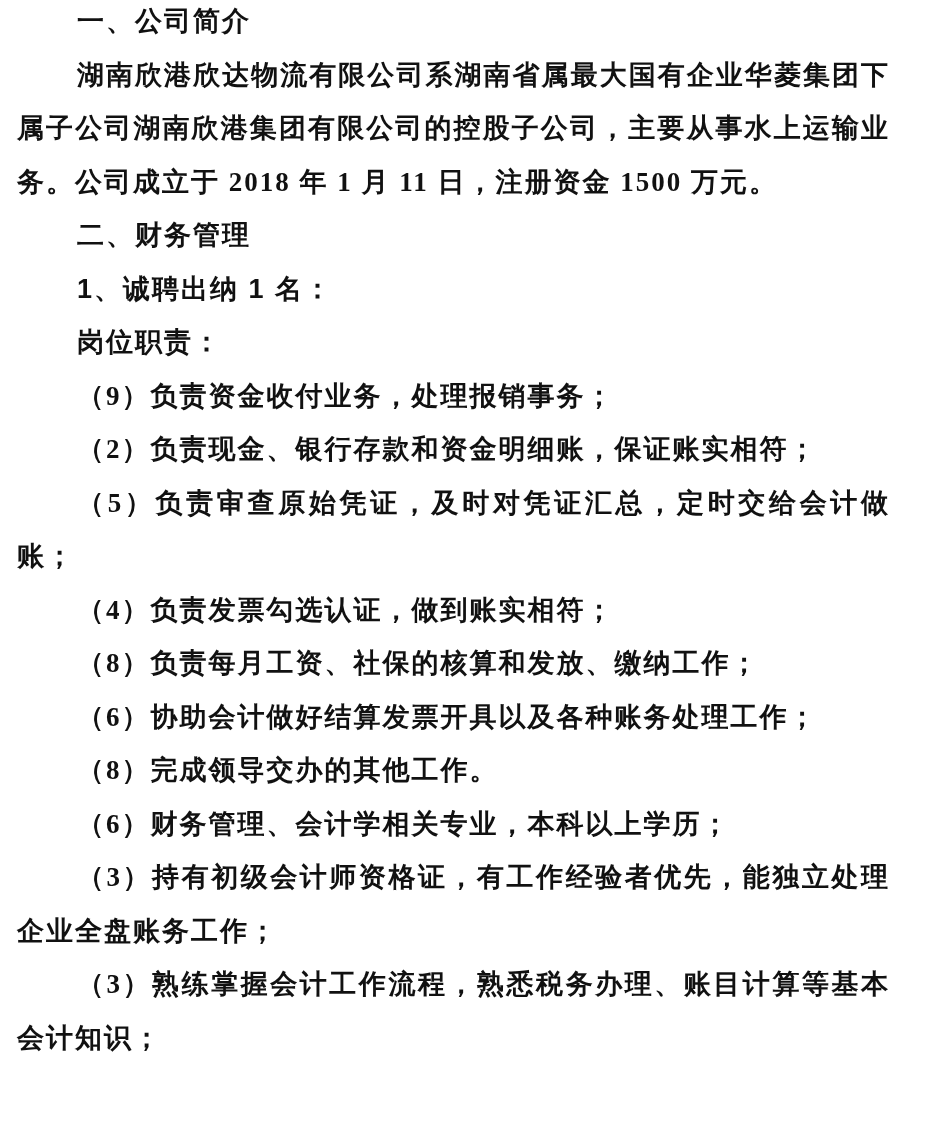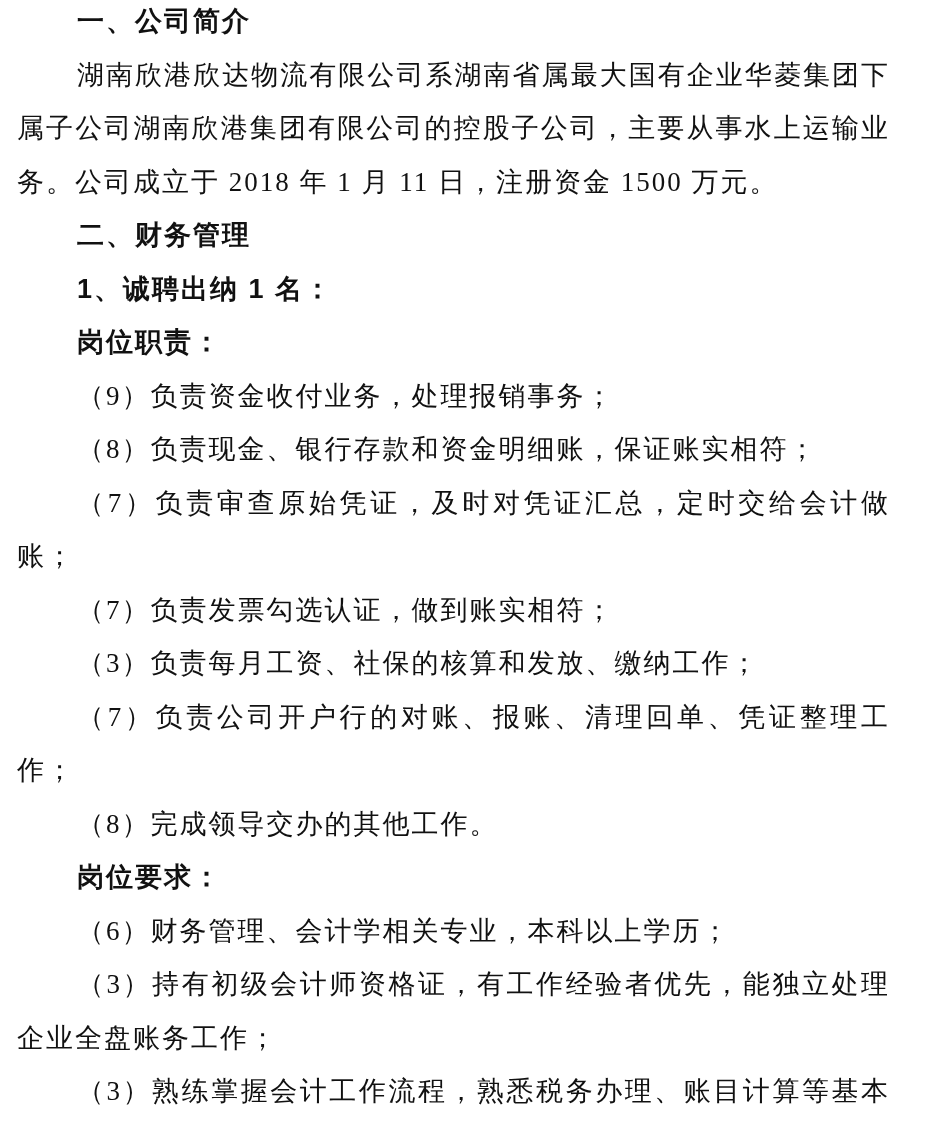--- a/index.html
+++ b/index.html
@@ -31,45 +31,44 @@
     padding: 0;
     text-indent: 60px;
     font-size: 27px;
   }
   .hd {
     font-family: "Liberation Sans", "DejaVu Sans", sans-serif;
     font-weight: 700;
     text-align: left;
   }
   .para, .item {
-    font-weight: 400;
+    font-weight: 700;
   }
 </style>
 </head>
 <body>
 
 <div class="page">
 
   <h2 class="hd">一、公司简介</h2>
 
   <p class="para">湖南欣港欣达物流有限公司系湖南省属最大国有企业华菱集团下属子公司湖南欣港集团有限公司的控股子公司，主要从事水上运输业务。公司成立于 2018 年 1 月 11 日，注册资金 1500 万元。</p>
 
   <h2 class="hd">二、财务管理</h2>
 
   <h3 class="hd">1、诚聘出纳 1 名：</h3>
 
   <h3 class="hd">岗位职责：</h3>
 
   <p class="item">（9）负责资金收付业务，处理报销事务；</p>
-  <p class="item">（8）负责现金、银行存款和资金明细账，保证账实相符；</p>
-  <p class="item">（7）负责审查原始凭证，及时对凭证汇总，定时交给会计做账；</p>
-  <p class="item">（7）负责发票勾选认证，做到账实相符；</p>
-  <p class="item">（3）负责每月工资、社保的核算和发放、缴纳工作；</p>
-  <p class="item">（7）负责公司开户行的对账、报账、清理回单、凭证整理工作；</p>
+  <p class="item">（2）负责现金、银行存款和资金明细账，保证账实相符；</p>
+  <p class="item">（5）负责审查原始凭证，及时对凭证汇总，定时交给会计做账；</p>
+  <p class="item">（4）负责发票勾选认证，做到账实相符；</p>
+  <p class="item">（8）负责每月工资、社保的核算和发放、缴纳工作；</p>
+  <p class="item">（6）协助会计做好结算发票开具以及各种账务处理工作；</p>
   <p class="item">（8）完成领导交办的其他工作。</p>
 
-  <h3 class="hd">岗位要求：</h3>
 
   <p class="item">（6）财务管理、会计学相关专业，本科以上学历；</p>
   <p class="item">（3）持有初级会计师资格证，有工作经验者优先，能独立处理企业全盘账务工作；</p>
   <p class="item">（3）熟练掌握会计工作流程，熟悉税务办理、账目计算等基本会计知识；</p>
 
 </div>
 
 </body></html>

